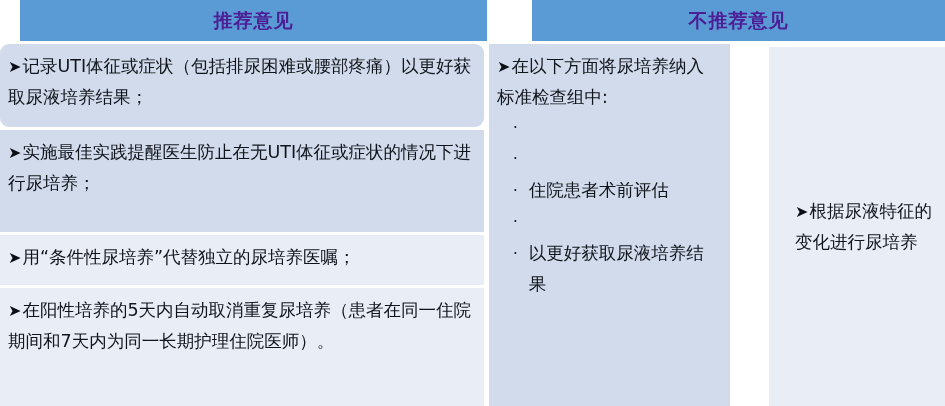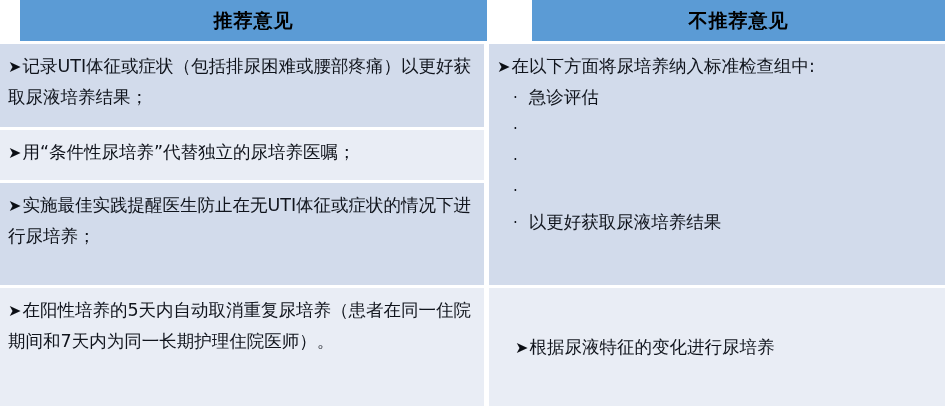--- a/index.html
+++ b/index.html
@@ -23,21 +23,21 @@
   
   .header-row {
     display: flex;
     height: 41px;
     flex: 0 0 41px;
     background: #ffffff;
   }
 
   .header-cell {
     background: #5b9bd5;
-    color: #000000;
+    color: #4c1d95;
     font-size: 19px;
     font-weight: bold;
     letter-spacing: 1px;
     display: flex;
     align-items: center;
     justify-content: center;
     height: 41px;
     margin-left: 20px;
   }
 
@@ -68,38 +68,39 @@
   .col-divider {
     width: 5px;
     flex: 0 0 5px;
     background: #ffffff;
   }
 
   .col-right {
     width: 456px;
     flex: 0 0 456px;
     display: flex;
-    flex-direction: column;
+    flex-direction: row;
+    gap: 39px;
   }
 
   .cell {
     padding: 7px 10px 7px 8px;
     font-size: 17.5px;
     line-height: 31px;
     color: #10141c;
     position: relative;
   }
 
   .cell.shade-dark  { background: #d2dbeb; }
   .cell.shade-light { background: #e9edf5; }
 
   .cell + .cell { border-top: 3px solid #ffffff; }
 
   
-  .l-row-1 { flex: 0 0 83px; }
+  .l-row-1 { flex: 0 0 83px; border-radius: 9px; }
   .l-row-2 { flex: 0 0 53px; }
   .l-row-3 { flex: 0 0 105px; }
   .l-row-4 { flex: 1 1 auto; }
 
   
   .r-row-1 { flex: 0 0 241px; }
   .r-row-2 { flex: 1 1 auto; display: flex; align-items: center; padding-left: 26px; }
 
   .arrow-item {
     display: block;
@@ -151,51 +152,51 @@
   <div class="header-spacer"></div>
 
   <div class="body-row">
 
     <div class="col-left">
 
       <div class="cell shade-dark l-row-1">
         <span class="arrow-item"><span class="arrow-glyph">➤</span><span>记录UTI体征或症状（包括排尿困难或腰部疼痛）以更好获取尿液培养结果；</span></span>
       </div>
 
+      <div class="cell shade-dark l-row-3">
+        <span class="arrow-item"><span class="arrow-glyph">➤</span><span>实施最佳实践提醒医生防止在无UTI体征或症状的情况下进行尿培养；</span></span>
+      </div>
+
       <div class="cell shade-light l-row-2">
         <span class="arrow-item"><span class="arrow-glyph">➤</span><span>用“条件性尿培养”代替独立的尿培养医嘱；</span></span>
       </div>
 
-      <div class="cell shade-dark l-row-3">
-        <span class="arrow-item"><span class="arrow-glyph">➤</span><span>实施最佳实践提醒医生防止在无UTI体征或症状的情况下进行尿培养；</span></span>
-      </div>
-
       <div class="cell shade-light l-row-4">
         <span class="arrow-item"><span class="arrow-glyph">➤</span><span>在阳性培养的5天内自动取消重复尿培养（患者在同一住院期间和7天内为同一长期护理住院医师）。</span></span>
       </div>
 
     </div>
 
     <div class="col-divider"></div>
 
     <div class="col-right">
 
       <div class="cell shade-dark r-row-1">
         <span class="arrow-item"><span class="arrow-glyph">➤</span><span>在以下方面将尿培养纳入标准检查组中:</span></span>
 
         <ul class="sub-list">
           <li>
             <span class="sub-bullet">·</span>
-            <span class="sub-text">急诊评估</span>
-          </li>
-          <li>
-            <span class="sub-bullet">·</span>
-          </li>
-          <li>
-            <span class="sub-bullet">·</span>
+          </li>
+          <li>
+            <span class="sub-bullet">·</span>
+          </li>
+          <li>
+            <span class="sub-bullet">·</span>
+            <span class="sub-text">住院患者术前评估</span>
           </li>
           <li>
             <span class="sub-bullet">·</span>
           </li>
           <li>
             <span class="sub-bullet">·</span>
             <span class="sub-text">以更好获取尿液培养结果</span>
           </li>
         </ul>
       </div>

